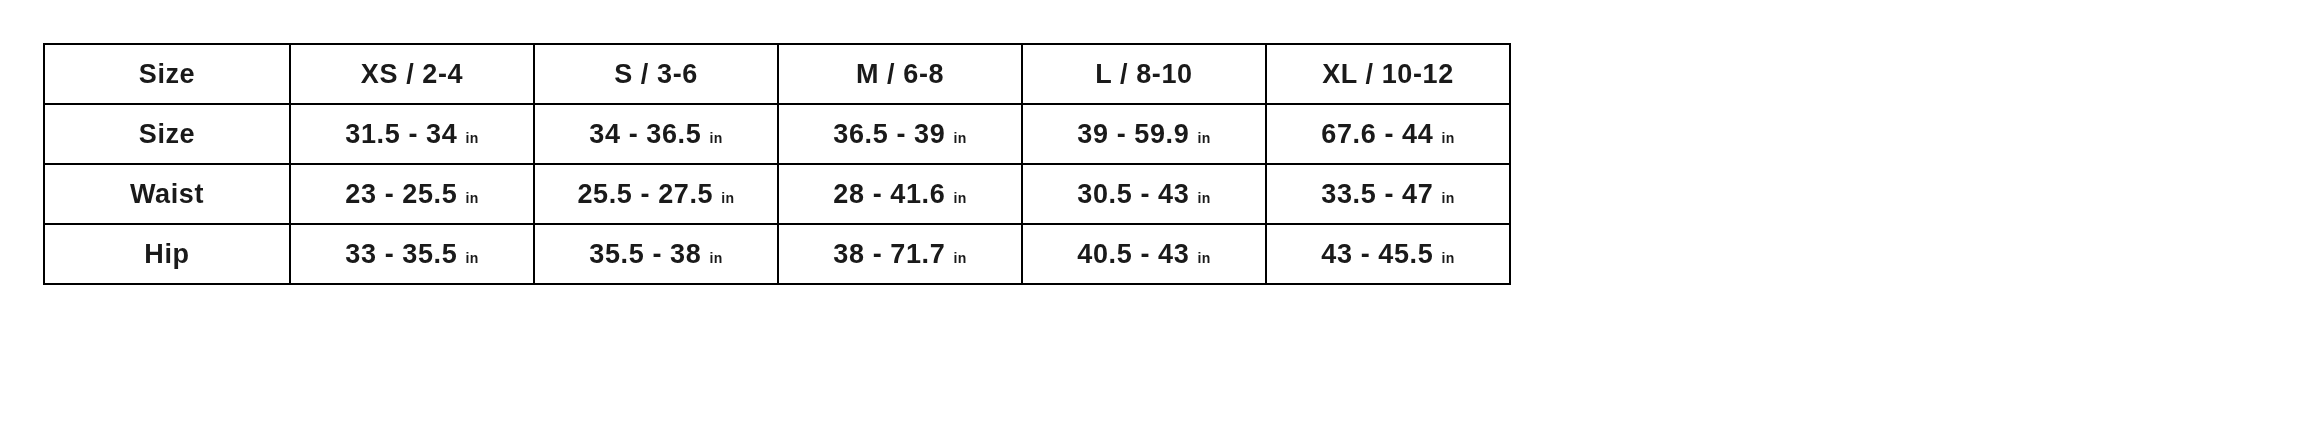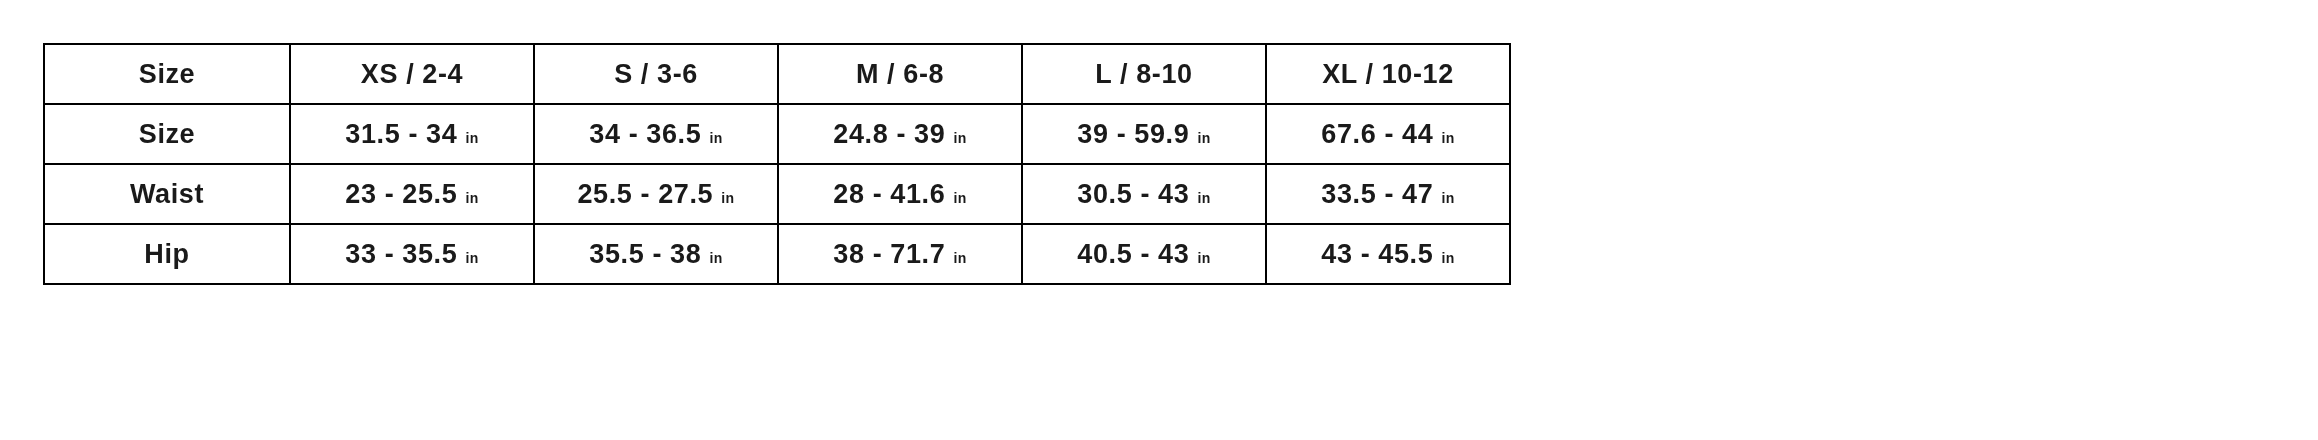--- a/index.html
+++ b/index.html
@@ -78,21 +78,21 @@
           <td><span class="cell-text">S / 3-6</span></td>
           <td><span class="cell-text">M / 6-8</span></td>
           <td><span class="cell-text">L / 8-10</span></td>
           <td><span class="cell-text">XL / 10-12</span></td>
         </tr>
 
         <tr>
           <td><span class="cell-text">Size</span></td>
           <td><span class="cell-text">31.5 - 34</span> <span class="unit">in</span></td>
           <td><span class="cell-text">34 - 36.5</span> <span class="unit">in</span></td>
-          <td><span class="cell-text">24.8 - 39</span> <span class="unit">in</span></td>
+          <td><span class="cell-text">36.5 - 39</span> <span class="unit">in</span></td>
           <td><span class="cell-text">39 - 59.9</span> <span class="unit">in</span></td>
           <td><span class="cell-text">67.6 - 44</span> <span class="unit">in</span></td>
         </tr>
 
         <tr>
           <td><span class="cell-text">Waist</span></td>
           <td><span class="cell-text">23 - 25.5</span> <span class="unit">in</span></td>
           <td><span class="cell-text">25.5 - 27.5</span> <span class="unit">in</span></td>
           <td><span class="cell-text">28 - 41.6</span> <span class="unit">in</span></td>
           <td><span class="cell-text">30.5 - 43</span> <span class="unit">in</span></td>

